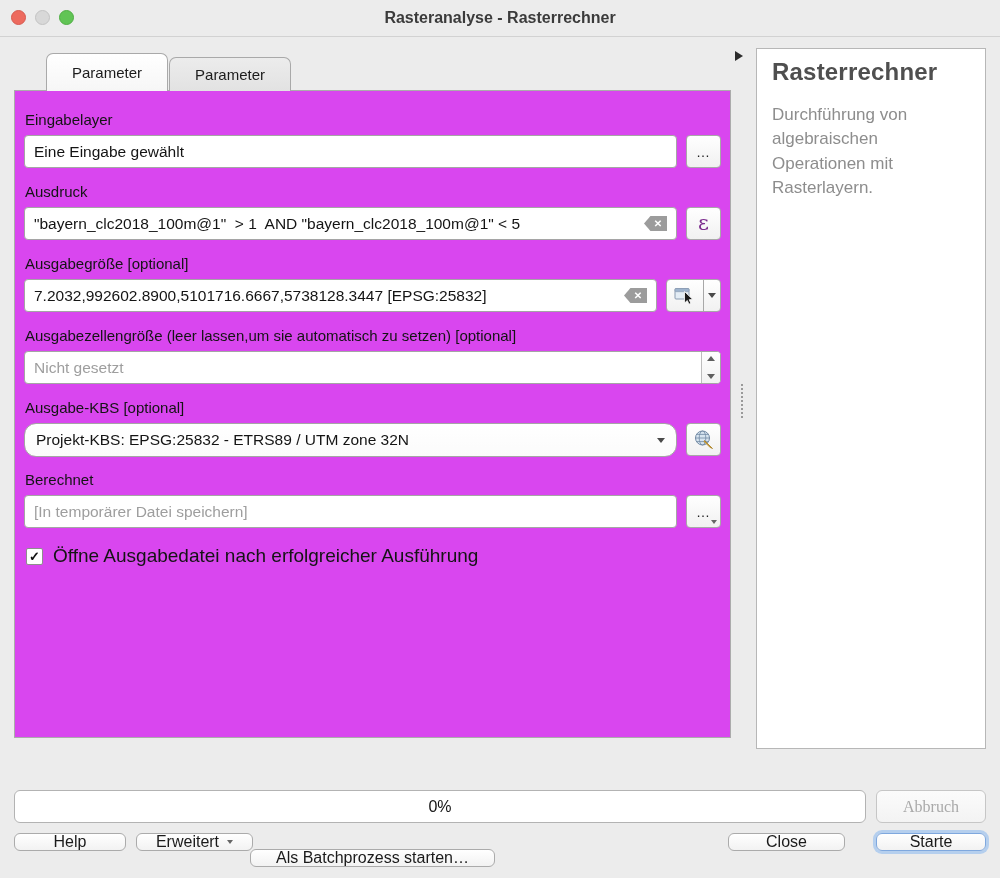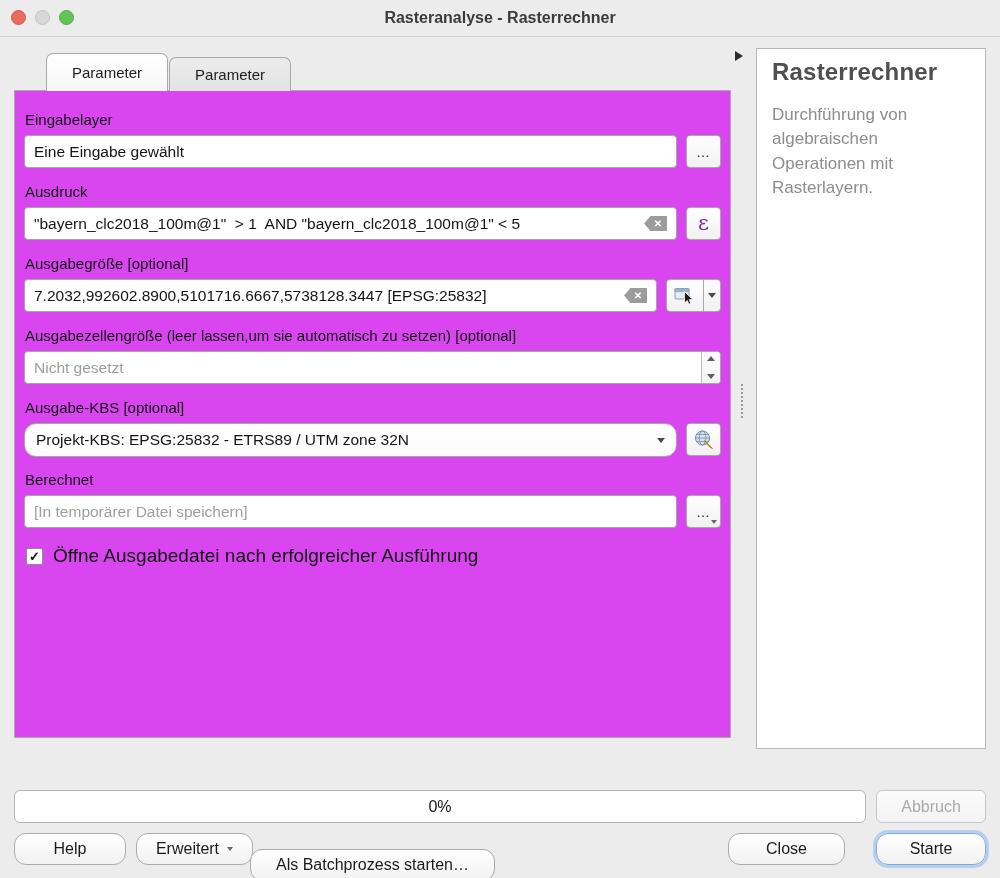--- a/index.html
+++ b/index.html
@@ -52,22 +52,22 @@
   
   .collapse{position:absolute;left:735px;top:51px;width:0;height:0;border-top:5.5px solid transparent;border-bottom:5.5px solid transparent;border-left:8px solid #2c2c2c;z-index:2;}
   .splitter{position:absolute;left:741px;top:384px;height:34px;width:0;border-left:2px dotted #9a9a9a;}
   .help-panel{position:absolute;left:756px;top:48px;width:230px;height:701px;background:#ffffff;border:1px solid #b7b7b7;box-sizing:border-box;padding:7px 15px;}
   .help-panel h1{margin:2px 0 17px;font-size:24px;font-weight:700;color:#4f4f4f;letter-spacing:.2px;}
   .help-panel p{margin:0;font-size:17px;line-height:1.43;color:#8d8d8d;}
 
   
   .progress{position:absolute;left:14px;top:790px;width:852px;height:33px;background:#fff;border:1px solid #b3b3b3;border-radius:6px;box-sizing:border-box;text-align:center;line-height:31px;font-size:16px;color:#141414;}
   .btn{position:absolute;box-sizing:border-box;height:33px;border:1px solid #ababab;border-radius:6px;background:linear-gradient(#ffffff,#f2f2f2);font-size:16px;color:#1a1a1a;display:flex;align-items:center;justify-content:center;gap:8px;cursor:default;}
-  .btn.row2{top:833px;height:32px;border-radius:12px;}
-  .btn.disabled{color:#a9a9a9;background:linear-gradient(#fbfbfb,#f3f3f3);border-color:#c6c6c6;}
+  .btn.row2{top:833px;height:18px;}
+  .btn.disabled{color:#a9a9a9;background:linear-gradient(#fbfbfb,#f3f3f3);border-color:#c6c6c6;font-family:Liberation Serif, serif;}
   #btn-abbruch{left:876px;top:790px;width:110px;}
   #btn-help{left:14px;width:112px;}
   #btn-erweitert{left:136px;width:117px;}
   #btn-batch{left:250px;width:245px;margin-top:16px;}
   #btn-close{left:728px;width:117px;}
   #btn-starte{left:876px;width:110px;border:1px solid #7fa8de;box-shadow:0 0 0 3px #b5cfee;}
 </style>
 </head>
 <body>
 

